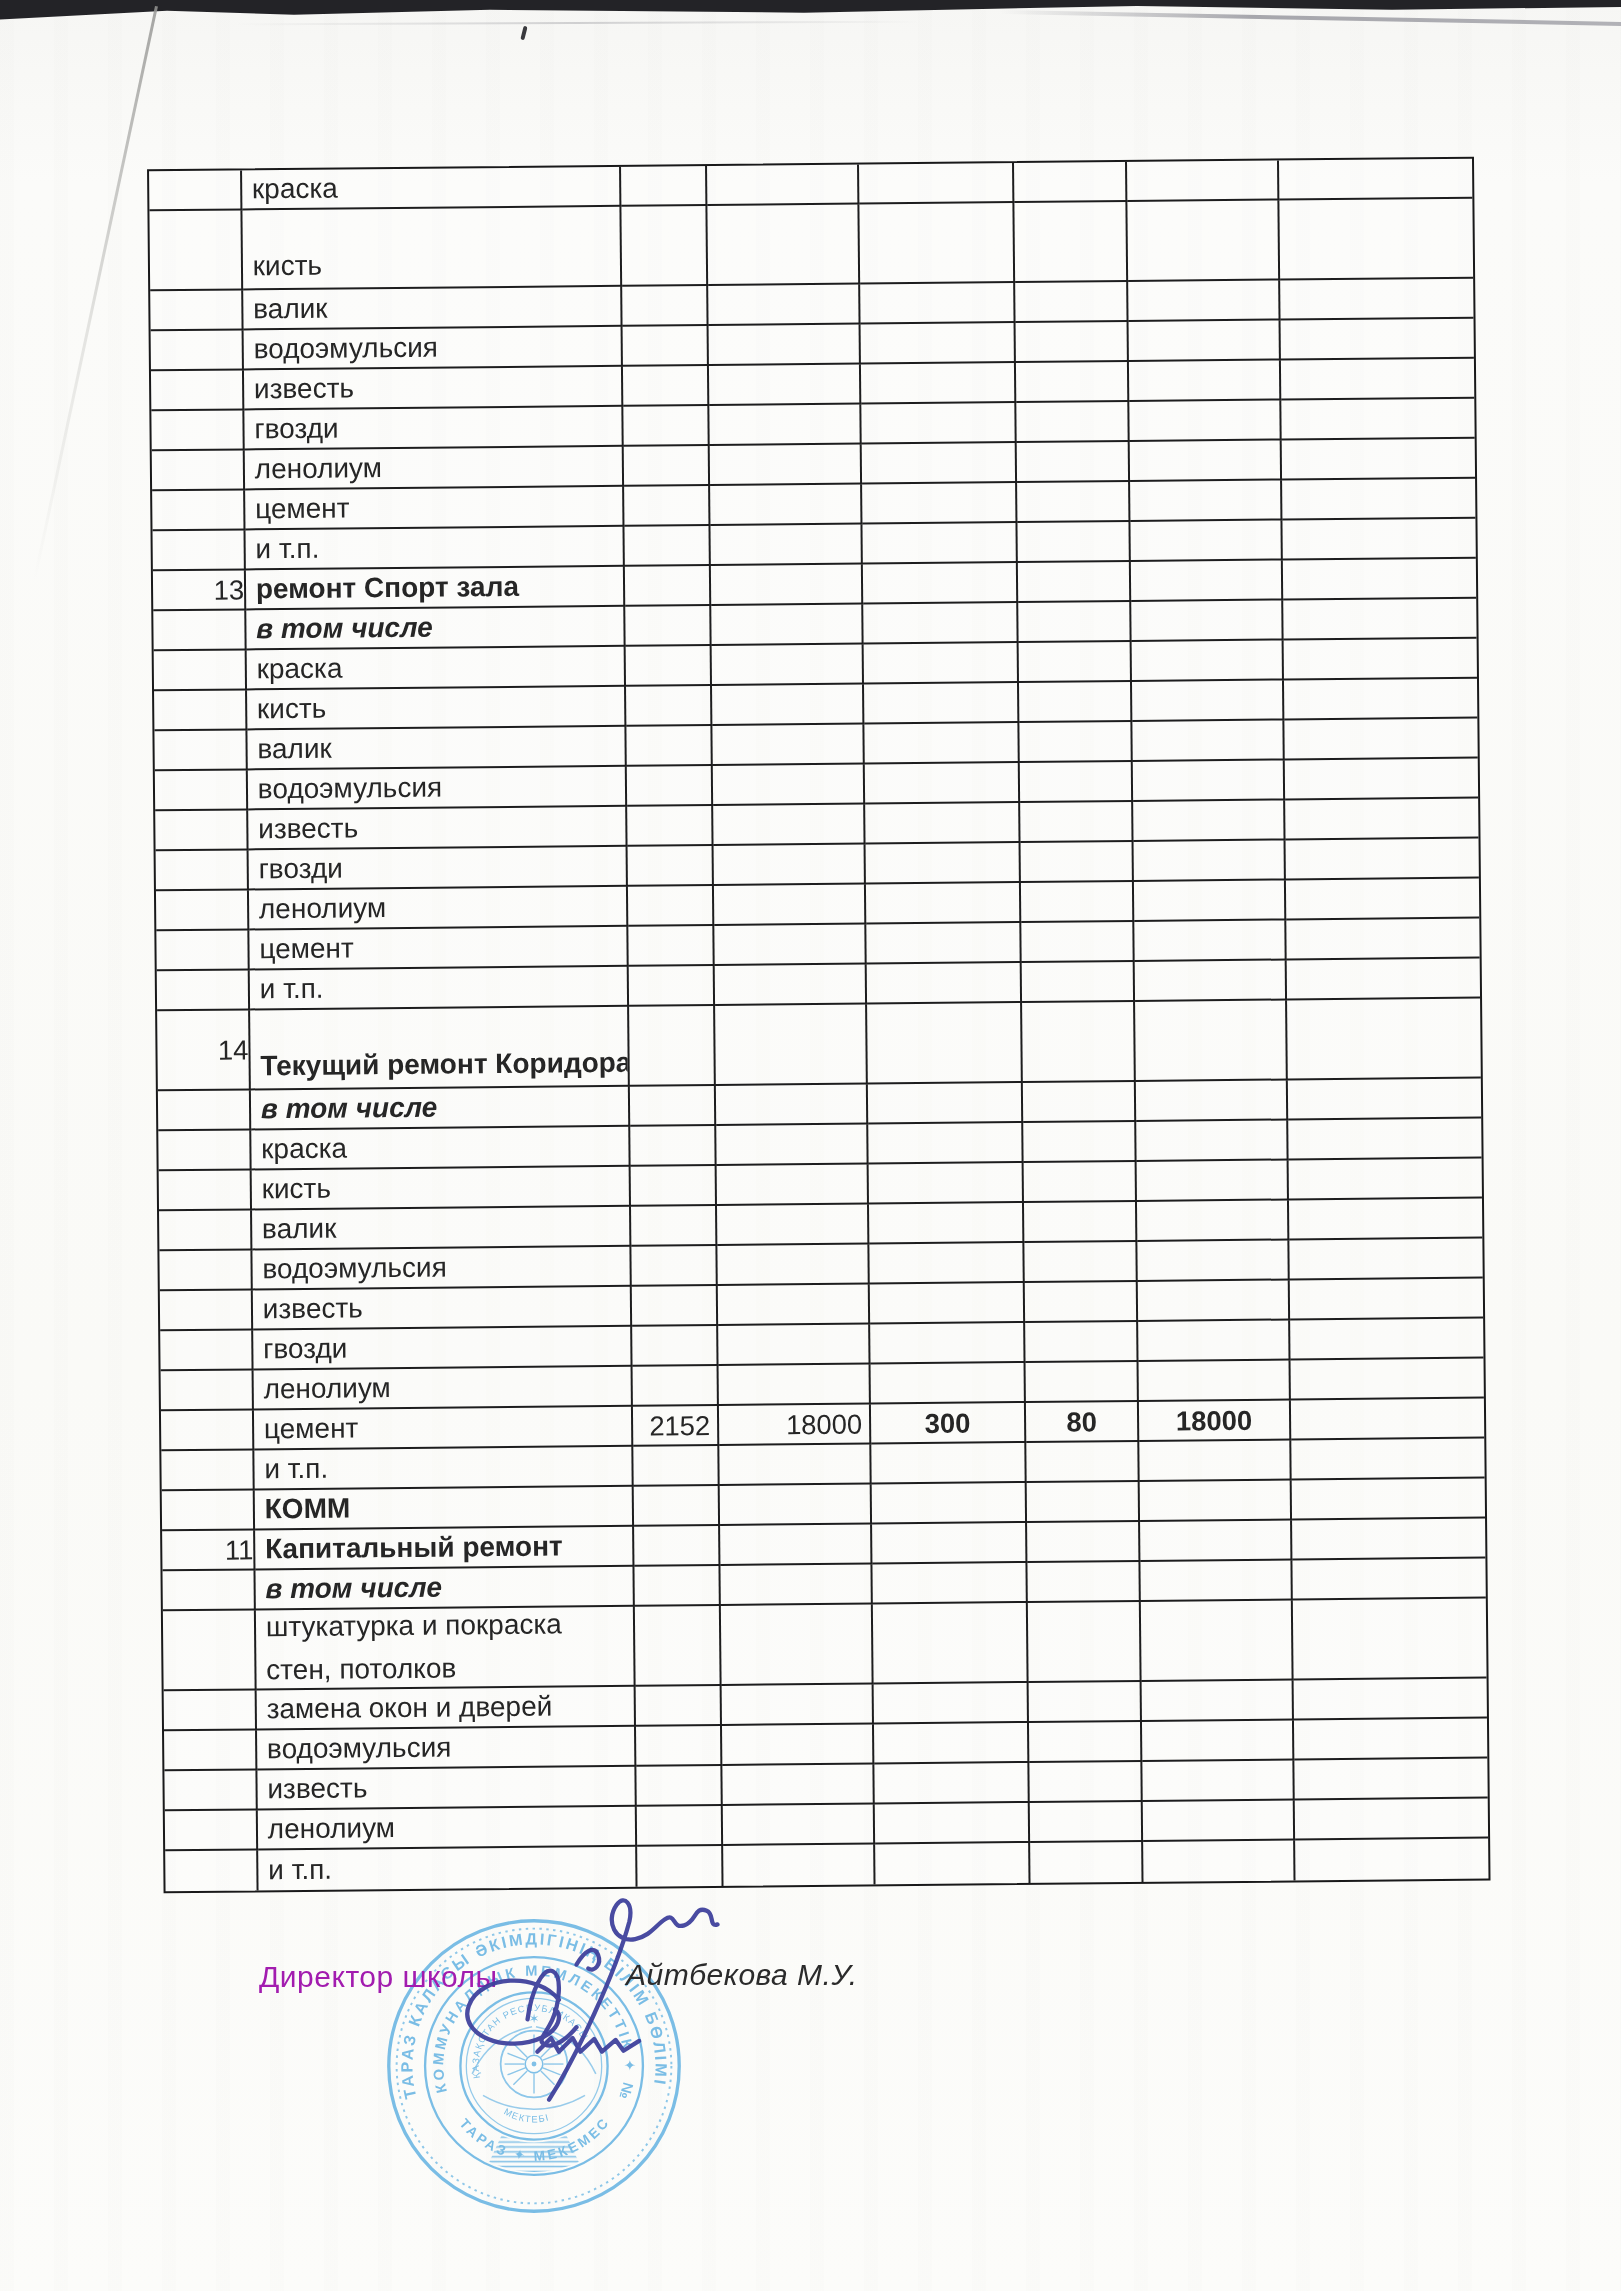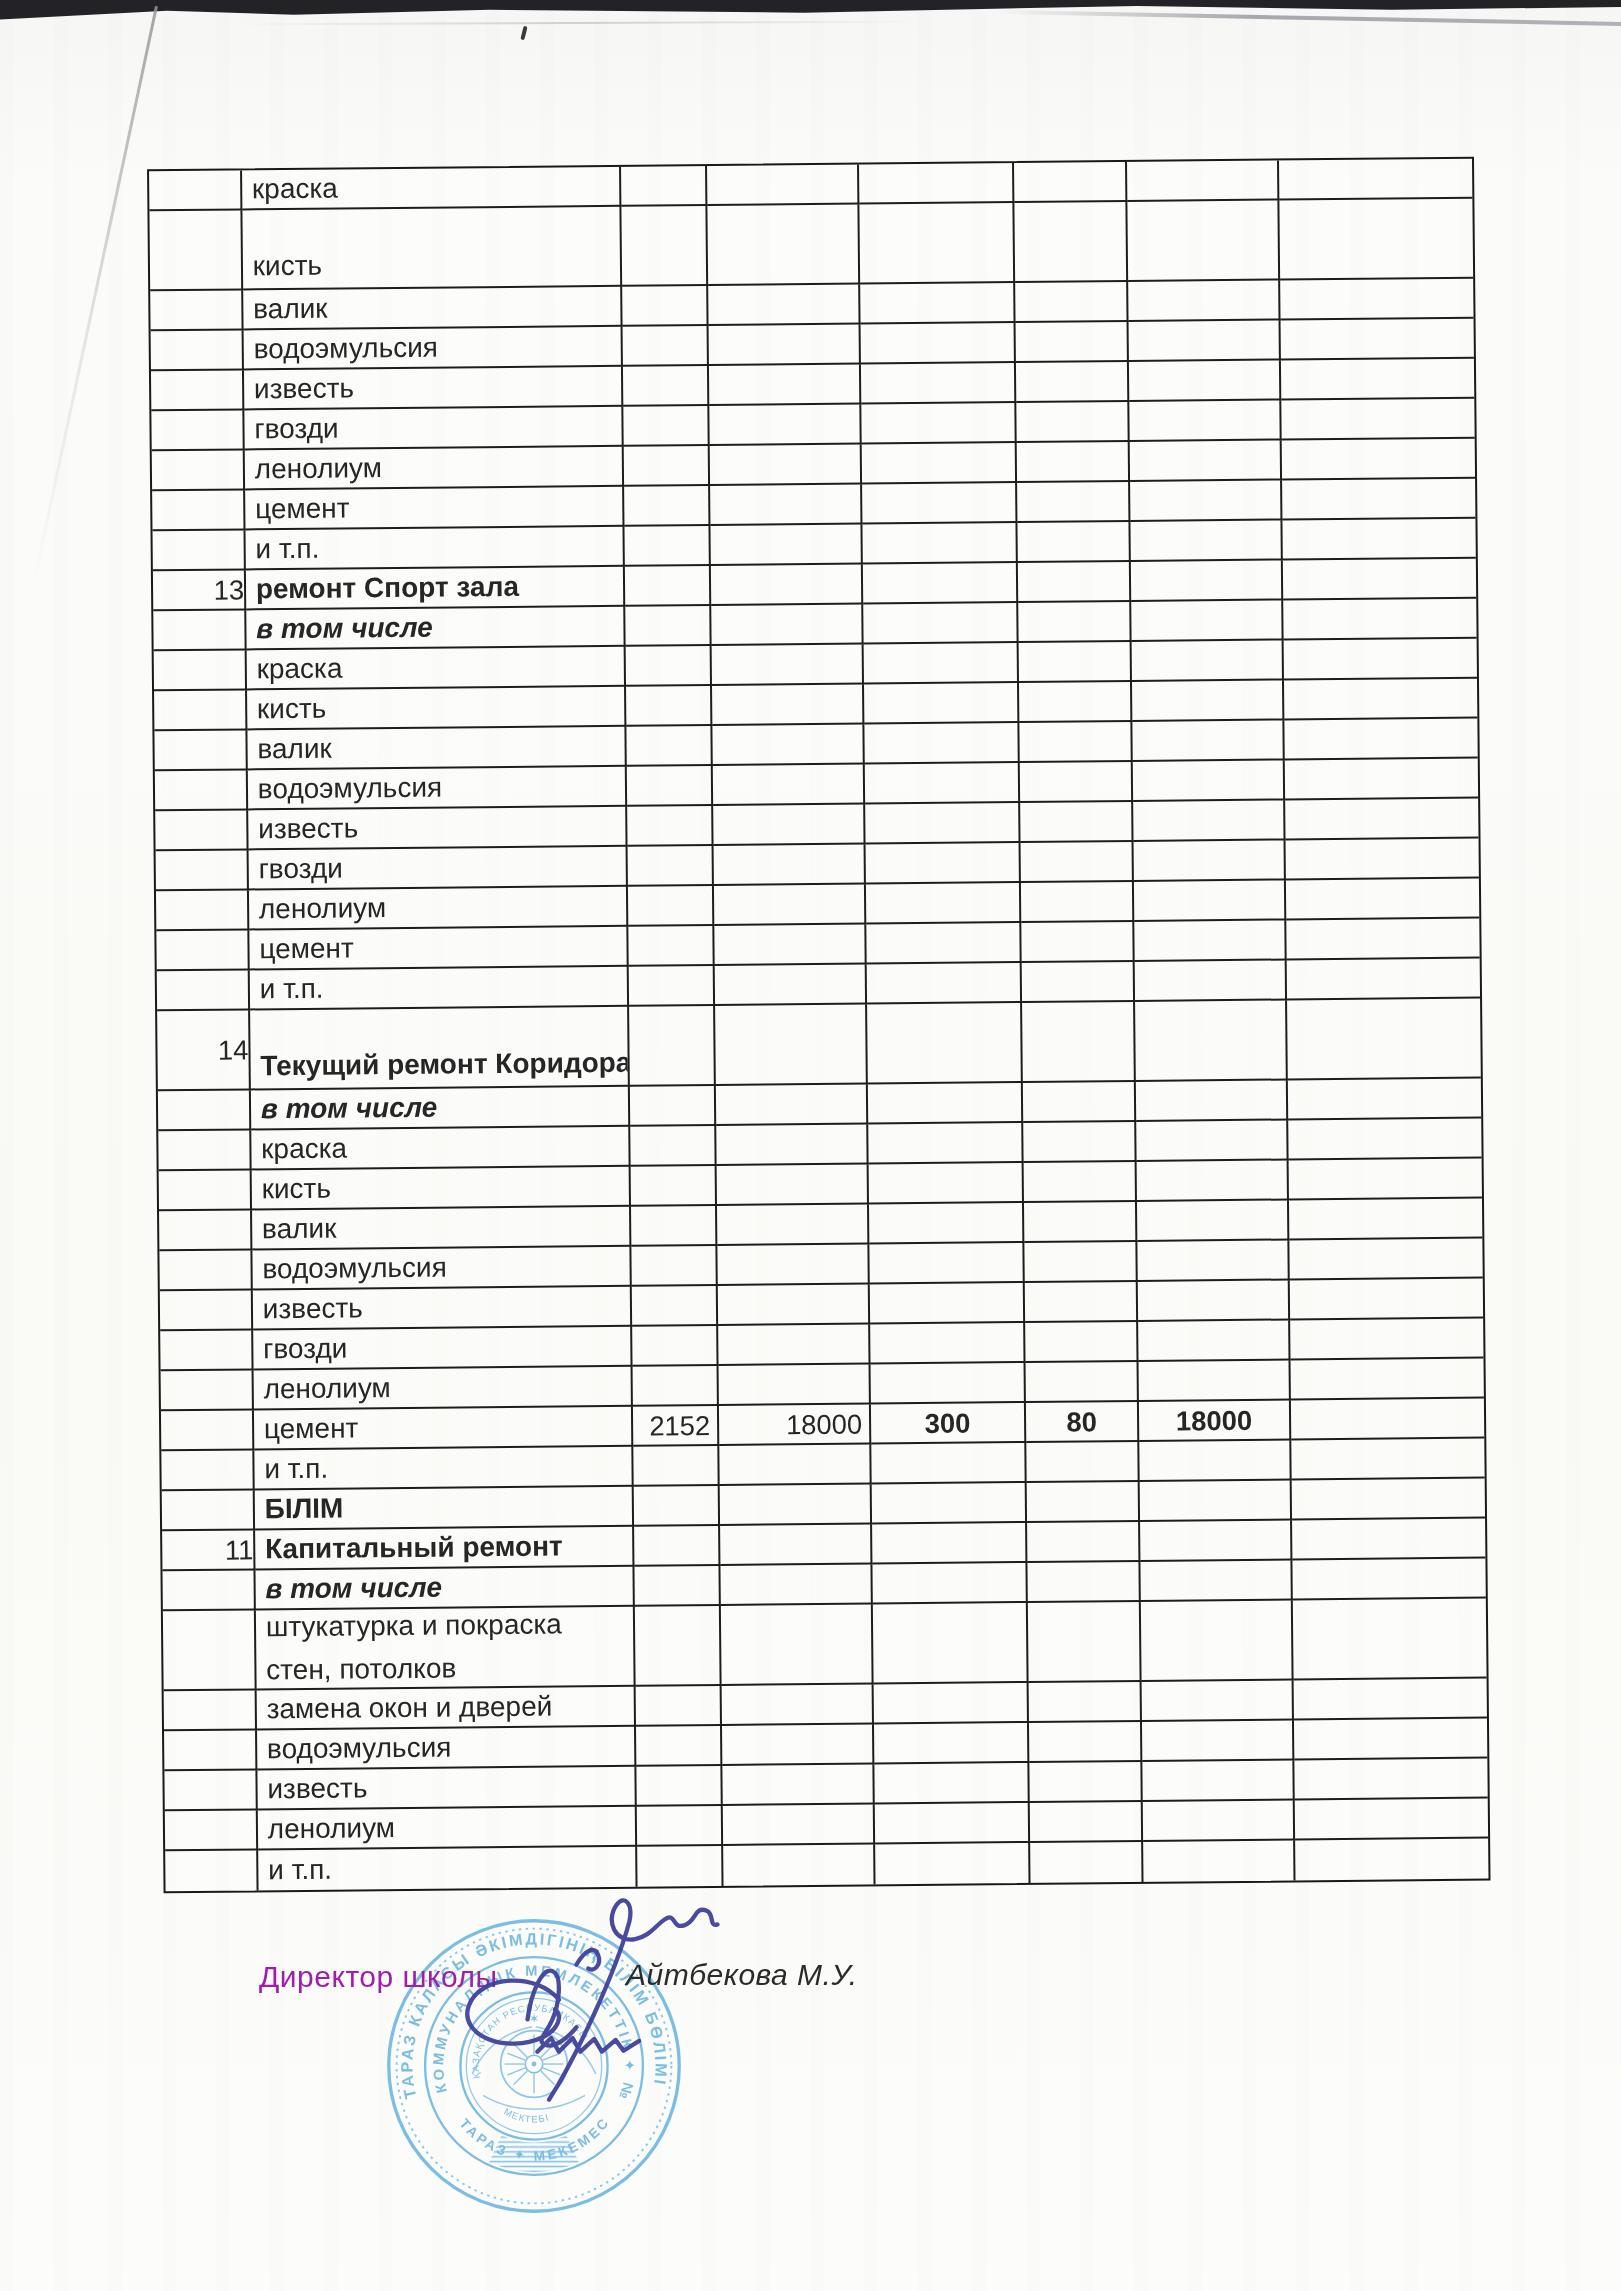--- a/index.html
+++ b/index.html
@@ -488,21 +488,21 @@
       <span class="txt">и т.п.</span>
     </div>
     <div class="cell val a-right"></div>
     <div class="cell val a-right"></div>
     <div class="cell val a-center"></div>
     <div class="cell val a-center"></div>
     <div class="cell val a-center"></div>
     <div class="cell val a-center"></div>
     <div class="cell num"></div>
     <div class="cell label st-bold">
-      <span class="txt">БІЛІМ</span>
+      <span class="txt">КОММ</span>
     </div>
     <div class="cell val a-right"></div>
     <div class="cell val a-right"></div>
     <div class="cell val a-center"></div>
     <div class="cell val a-center"></div>
     <div class="cell val a-center"></div>
     <div class="cell val a-center"></div>
     <div class="cell num">
       <span class="txt">11</span>
     </div>

